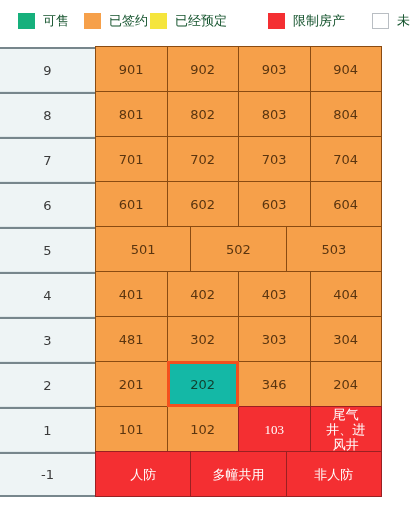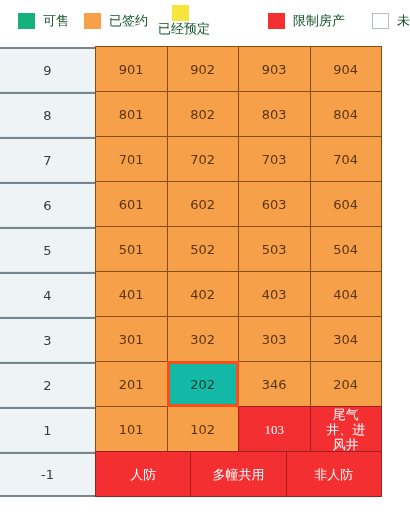--- a/index.html
+++ b/index.html
@@ -119,21 +119,21 @@
 
 <div id="legend">
     <div class="legend-item" style="position: absolute; left: 18px;">
       <span class="legend-swatch" style="background: rgb(22, 176, 124);"></span>
       <span class="legend-label">可售</span>
     </div>
     <div class="legend-item" style="position: absolute; left: 84px;">
       <span class="legend-swatch" style="background: rgb(246, 160, 74);"></span>
       <span class="legend-label">已签约</span>
     </div>
-    <div class="legend-item" style="position: absolute; left: 150px; flex-direction: column;">
+    <div class="legend-item" style="position: absolute; left: 150px;">
       <span class="legend-swatch" style="background: rgb(245, 229, 60);"></span>
       <span class="legend-label">已经预定</span>
     </div>
     <div class="legend-item" style="position: absolute; left: 268px;">
       <span class="legend-swatch" style="background: rgb(244, 47, 50);"></span>
       <span class="legend-label">限制房产</span>
     </div>
     <div class="legend-item" style="position: absolute; left: 372px;">
       <span class="legend-swatch outline"></span>
       <span class="legend-label">未纳入</span>
@@ -176,36 +176,35 @@
         <div class="unit-cell c-sold">603</div>
         <div class="unit-cell c-sold">604</div>
       </div>
     </div>
     <div class="row">
       <div class="floor-cell">5</div>
       <div class="units">
         <div class="unit-cell c-sold">501</div>
         <div class="unit-cell c-sold">502</div>
         <div class="unit-cell c-sold">503</div>
-        <div class="unit-cell c-sold">504</div>
       </div>
     </div>
     <div class="row">
       <div class="floor-cell">4</div>
       <div class="units">
         <div class="unit-cell c-sold">401</div>
         <div class="unit-cell c-sold">402</div>
         <div class="unit-cell c-sold">403</div>
         <div class="unit-cell c-sold">404</div>
       </div>
     </div>
     <div class="row">
       <div class="floor-cell">3</div>
       <div class="units">
-        <div class="unit-cell c-sold">301</div>
+        <div class="unit-cell c-sold">481</div>
         <div class="unit-cell c-sold">302</div>
         <div class="unit-cell c-sold">303</div>
         <div class="unit-cell c-sold">304</div>
       </div>
     </div>
     <div class="row">
       <div class="floor-cell">2</div>
       <div class="units">
         <div class="unit-cell c-sold">201</div>
         <div class="unit-cell c-avail selected">202</div>

